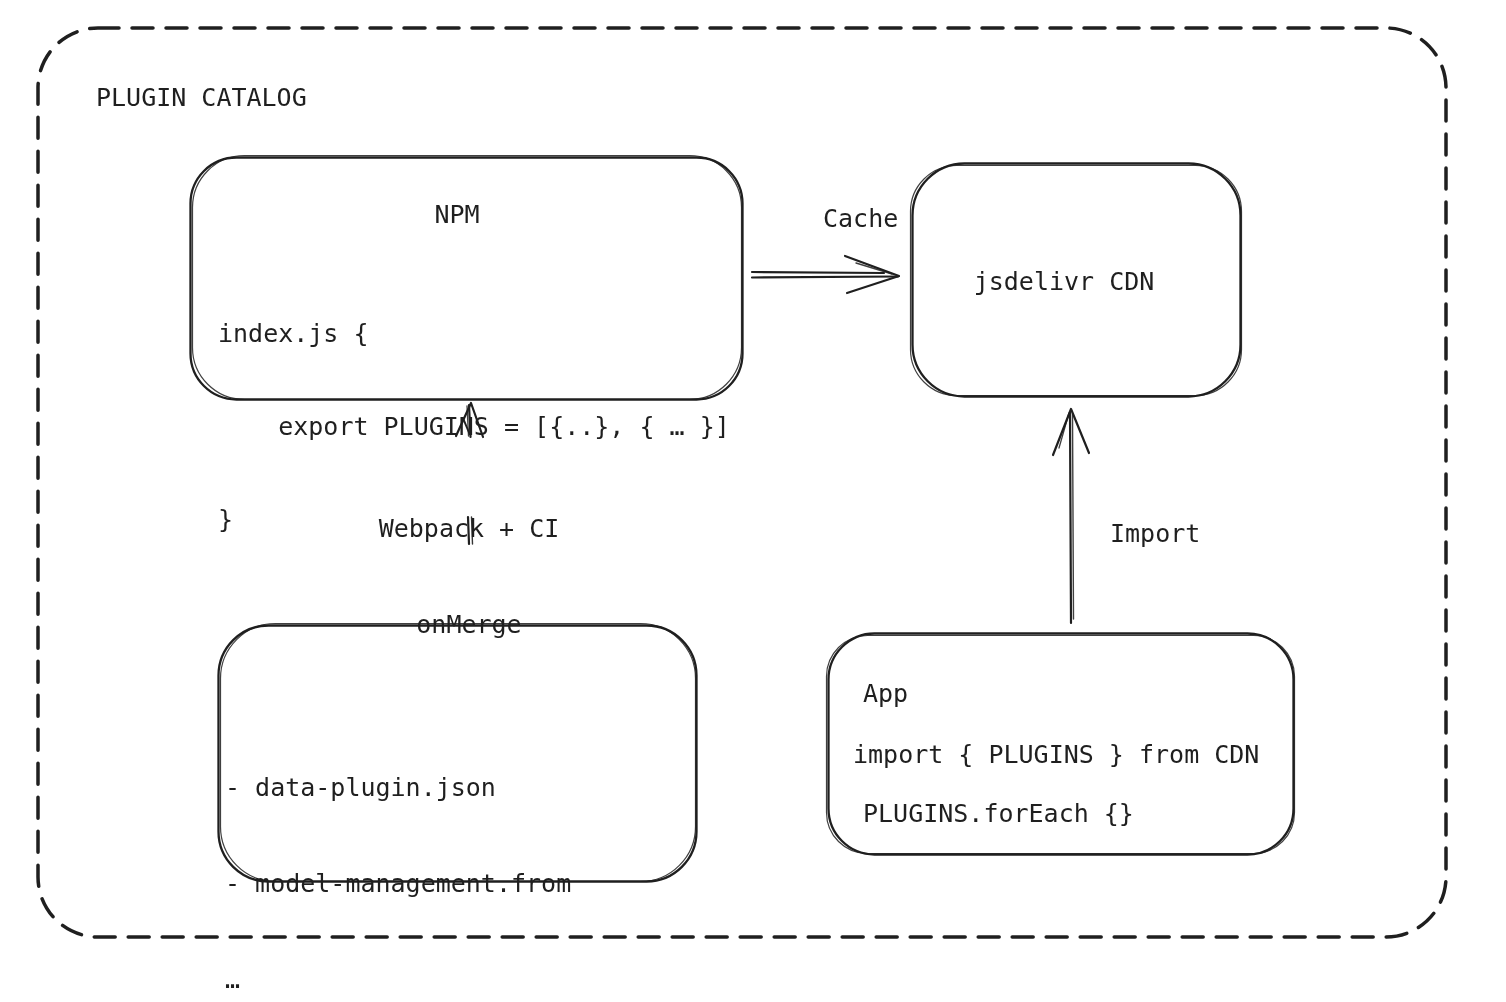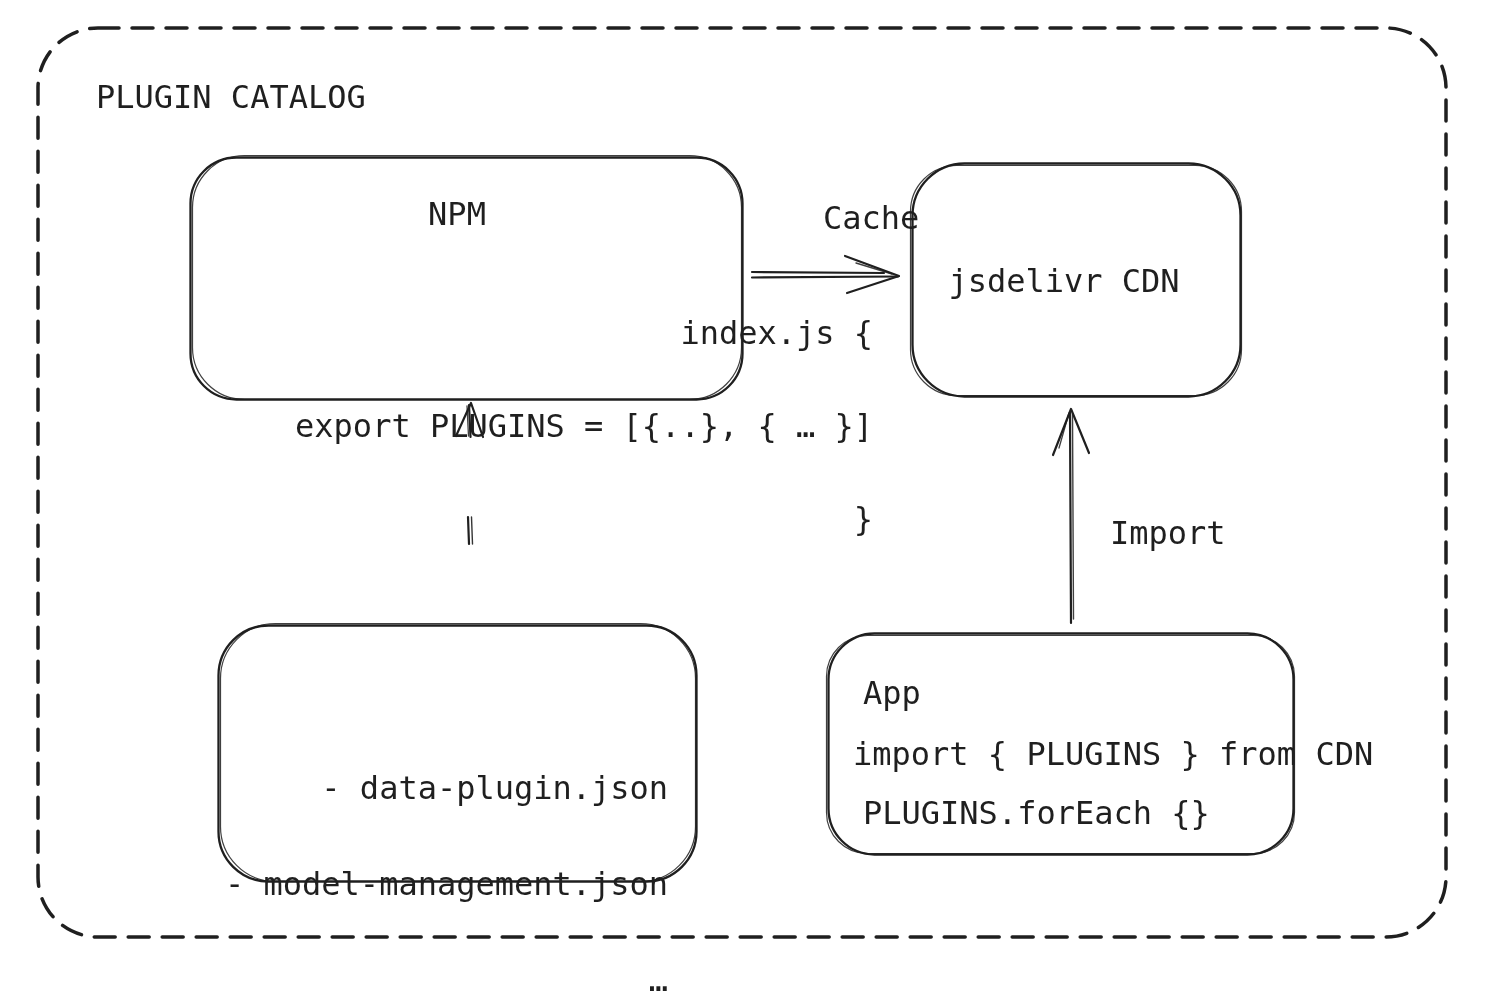--- a/index.html
+++ b/index.html
@@ -5,25 +5,25 @@
   :root{ --ink:#1f1f1f; --bg:#ffffff; }
   html,body{ margin:0; padding:0; background:var(--bg); }
   .canvas{
     position:relative; width:1506px; height:1002px; overflow:hidden;
     background:var(--bg);
     font-family:"DejaVu Sans Mono","Liberation Mono",monospace;
     color:var(--ink);
   }
   svg.shapes{ position:absolute; left:0; top:0; width:1506px; height:1002px; }
   .label{
-    position:absolute; font-size:32px; line-height:31px;
+    position:absolute; font-size:25px; line-height:31px;
     white-space:pre; font-weight:500; letter-spacing:0;
   }
   .center{ text-align:center; }
-  .codeblock div{ white-space:pre;text-align:right; }
+  .codeblock div{ white-space:pre; }
   .lh32{ line-height:32px; }
 </style>
 </head>
 <body>
 
 <div class="canvas">
 
   <svg class="shapes" viewBox="0 0 1506 1002" fill="none" stroke="#1f1f1f" stroke-linecap="round" stroke-linejoin="round">
 
     <rect x="38" y="28" width="1408" height="909" rx="60" stroke-width="3.5" stroke-dasharray="21 13"></rect>
@@ -78,25 +78,27 @@
     <div>index.js {</div>
     <div>    export PLUGINS = [{..}, { … }]</div>
     <div>}</div>
   </div>
 
   <div class="label" style="left:790px; top:203px;margin-left:33px;">Cache</div>
 
   <div class="label center" style="left:912px; top:266px; width:304px;">jsdelivr CDN</div>
 
   <div class="label center lh32" style="left:318px; top:449px; width:302px;">
+    <div>Webpack + CI</div>
+    <div>onMerge</div>
   </div>
 
   <div class="label codeblock lh32" style="left:225px; top:708px;">
     <div>- data-plugin.json</div>
-    <div>- model-management.json</div>
+    <div>- model-management.from</div>
     <div>…</div>
   </div>
 
   <div class="label" style="left:863px; top:678px;">App</div>
   <div class="label" style="left:853px; top:739px;">import { PLUGINS } from CDN</div>
   <div class="label" style="left:863px; top:798px;text-align:right;">PLUGINS.forEach {}</div>
 
   <div class="label" style="left:1110px; top:518px;">Import</div>
 
 </div>

